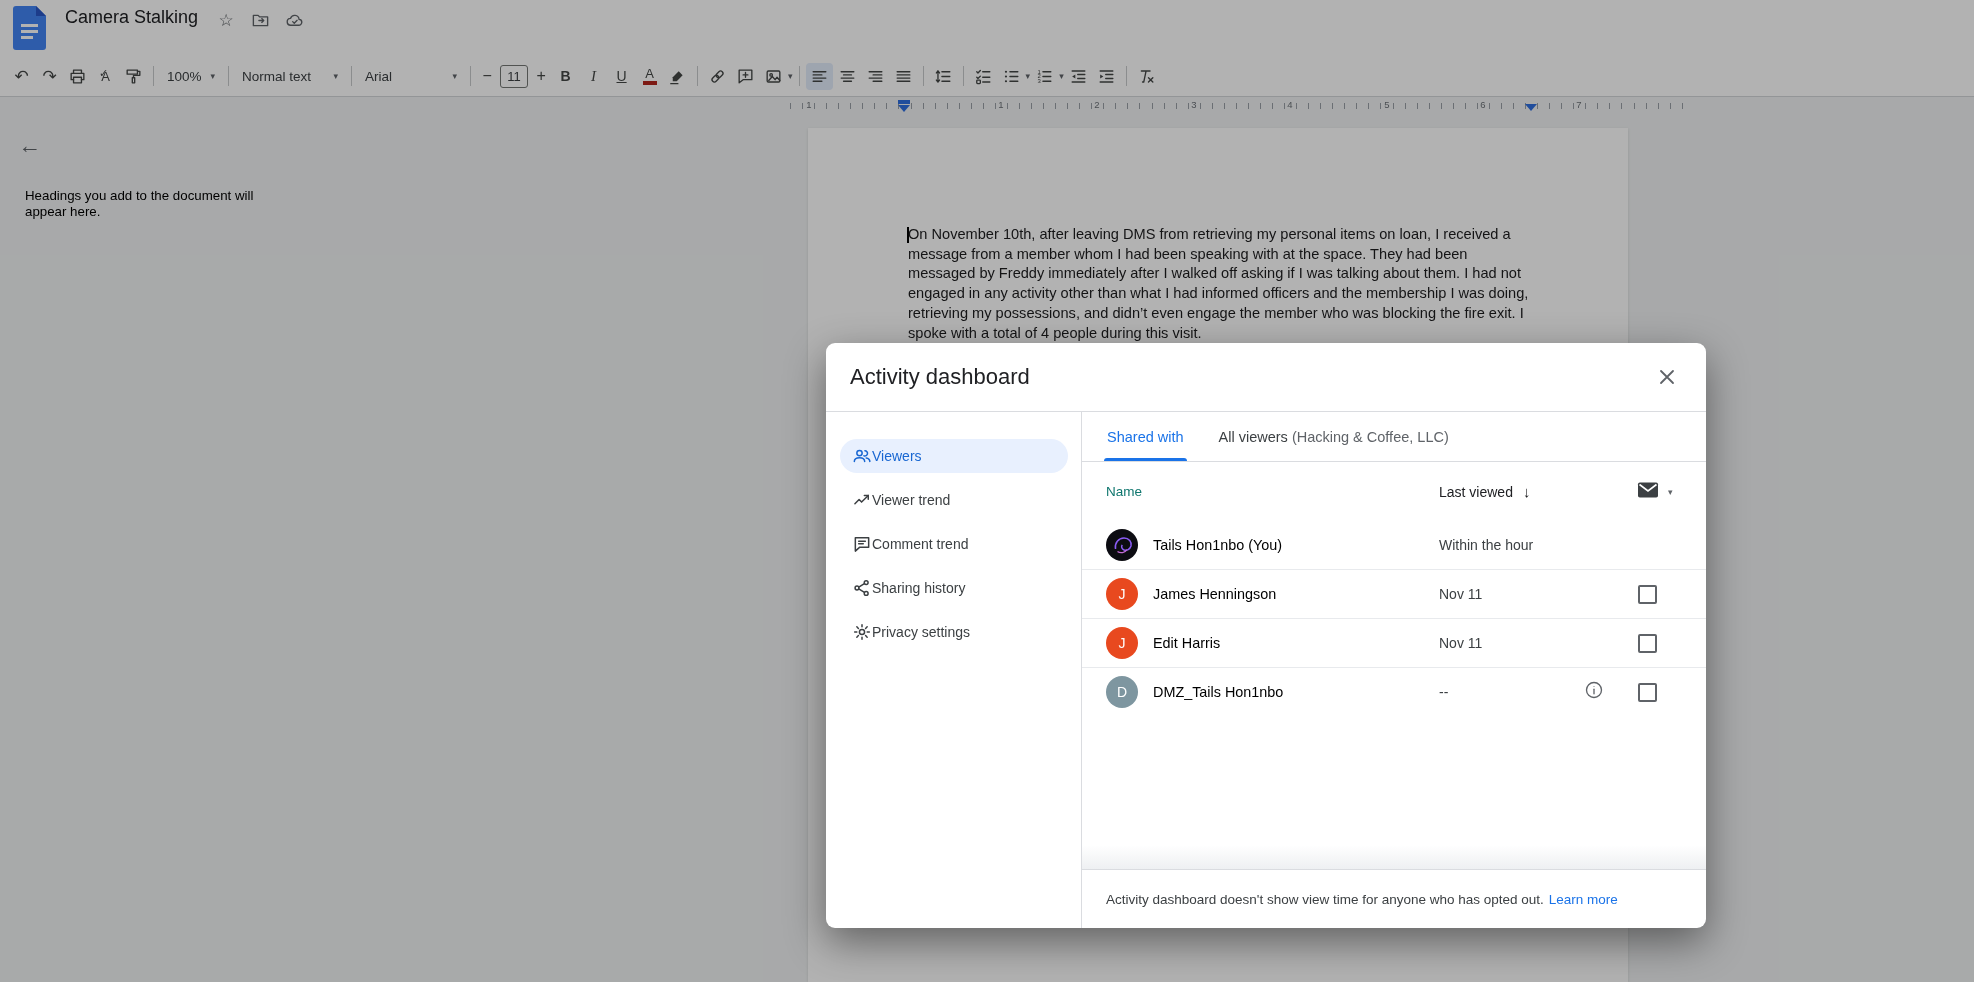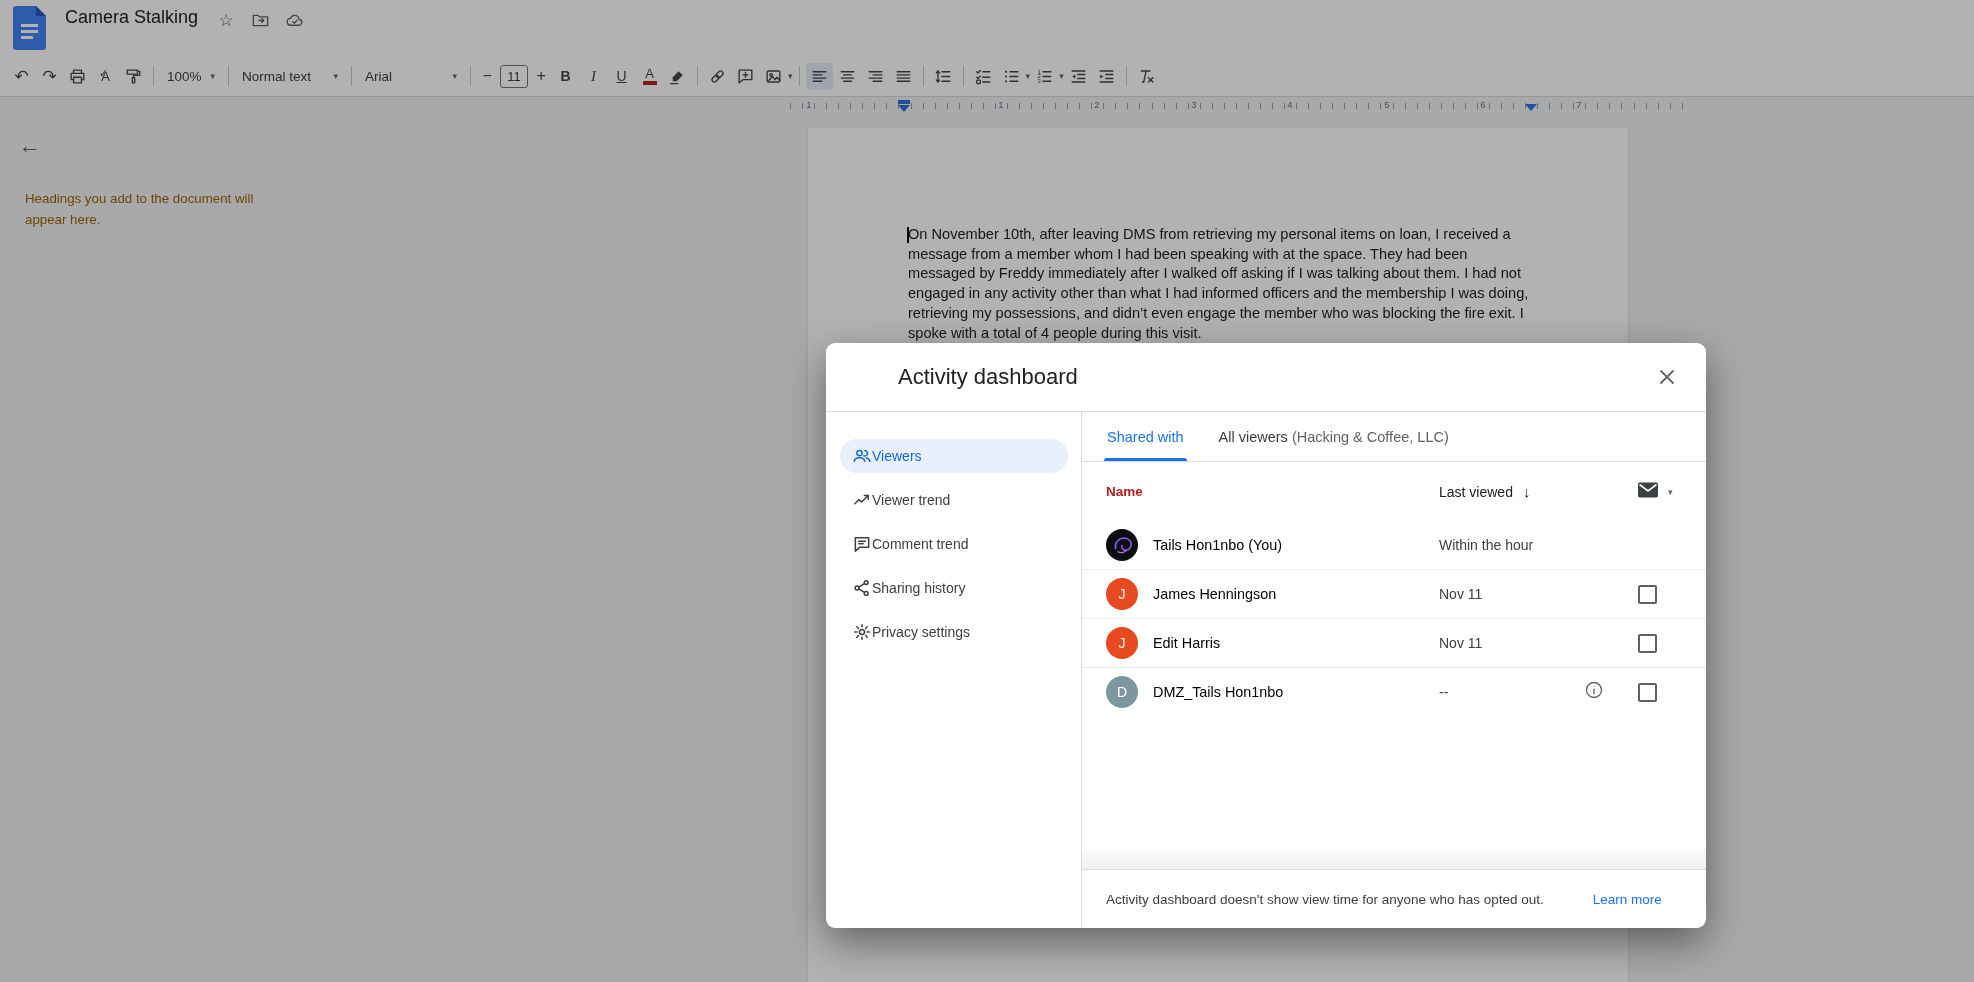--- a/index.html
+++ b/index.html
@@ -39,65 +39,65 @@
   
   .ruler{position:absolute;left:0;top:98px;width:100%;height:15px;background:#f1f3f4;}
   .ruler-ticks{position:absolute;left:790px;top:5px;width:893px;height:6px;background:repeating-linear-gradient(90deg,#9aa0a6 0 1px,transparent 1px 12.05px);}
   .ruler-num{position:absolute;top:1px;font-size:9.5px;color:#6b7076;transform:translateX(-50%);background:#f1f3f4;padding:0 2px;}
   .marker{position:absolute;}
   .tri{width:0;height:0;border-left:6px solid transparent;border-right:6px solid transparent;border-top:7px solid #2f6fe0;}
   .mbar{width:12px;height:4px;background:#2f6fe0;margin-bottom:1px;}
 
   
   .outline-back{position:absolute;left:18px;top:134px;font-size:23px;color:#5f6368;line-height:22px;}
-  .outline-text{position:absolute;left:25px;top:188px;width:234px;font-size:13.3px;line-height:21px;color:#a16207;}
+  .outline-text{position:absolute;left:25px;top:188px;width:234px;font-size:13.3px;line-height:16px;color:#000000;}
 
   
   .page{position:absolute;left:808px;top:128px;width:820px;height:854px;background:#fff;box-shadow:0 1px 3px rgba(0,0,0,.12);}
   .doc-text{position:absolute;left:100px;top:97px;width:628px;font-size:14.6px;line-height:19.7px;color:#1d1d1f;white-space:pre-line;}
   .doc-caret{position:absolute;left:99px;top:99px;width:1.8px;height:16px;background:#000;}
 
   
   .overlay{position:absolute;inset:0;background:rgba(0,0,0,.30);z-index:10;}
 
   
   .modal{position:absolute;left:826px;top:343px;width:880px;height:585px;background:#fff;border-radius:9px;box-shadow:0 14px 40px rgba(0,0,0,.45);z-index:20;display:flex;flex-direction:column;overflow:hidden;}
   .modal-header{flex:0 0 69px;display:flex;align-items:center;padding:0 26px 0 24px;border-bottom:1px solid #dadce0;box-sizing:border-box;}
-  .modal-title{font-size:22px;color:#202124;margin-left:48px;}
+  .modal-title{font-size:22px;color:#202124;}
   .modal-close{margin-left:auto;width:26px;height:26px;display:flex;align-items:center;justify-content:center;color:#5f6368;}
   .modal-body{flex:1;display:flex;min-height:0;}
   .dlg-nav{flex:0 0 256px;border-right:1px solid #dadce0;padding-top:27px;box-sizing:border-box;}
   .nav-item{height:34px;margin:0 13px 10px 14px;border-radius:17px;display:flex;align-items:center;padding-left:12px;font-size:14px;color:#3c4043;}
   .nav-item svg{width:20px;height:20px;stroke:currentColor;fill:none;stroke-width:1.8;stroke-linecap:round;stroke-linejoin:round;flex:0 0 20px;}
   .nav-item.active{background:#e8f0fe;color:#1967d2;font-weight:500;}
   .dlg-content{flex:1;display:flex;flex-direction:column;min-width:0;}
   .tabs{flex:0 0 50px;border-bottom:1px solid #dadce0;display:flex;align-items:stretch;padding-left:22px;box-sizing:border-box;}
   .tab1{position:relative;display:flex;align-items:center;color:#1a73e8;font-weight:500;font-size:14.5px;padding:0 3px;}
   .tab1::after{content:"";position:absolute;left:0;right:0;bottom:0;height:3px;background:#1a73e8;border-radius:3px 3px 0 0;}
   .tab2{margin-left:32px;display:flex;align-items:center;font-size:14.5px;color:#3c4043;font-weight:500;gap:4px;}
   .tab2 .suffix{color:#5f6368;font-weight:400;}
   .thead{flex:0 0 59px;display:flex;align-items:center;}
   .col-name{flex:1;padding-left:24px;box-sizing:border-box;}
-  .thead .col-name{color:#b91c1c;font-size:13.5px;font-weight:700;}
+  .thead .col-name{color:#0f766e;font-size:13.5px;font-weight:400;}
   .col-time{flex:0 0 145px;}
   .lv-wrap{display:flex;align-items:center;gap:10px;color:#202124;font-weight:500;font-size:14px;}
   .sort-arrow{font-size:15px;color:#202124;}
   .hdr-icons{flex:0 0 122px;display:flex;align-items:center;padding-left:53px;box-sizing:border-box;gap:9px;}
   .row{flex:0 0 48px;height:48px;display:flex;align-items:center;}
   .row.bordered{border-bottom:1px solid #e8eaed;}
   .cell-name{flex:1;padding-left:24px;display:flex;align-items:center;gap:15px;box-sizing:border-box;}
   .avatar{width:32px;height:32px;border-radius:50%;flex:0 0 32px;display:flex;align-items:center;justify-content:center;color:#fff;font-size:14px;font-weight:500;}
   .person-name{font-size:14.4px;font-weight:500;color:#000000;}
   .cell-time{flex:0 0 145px;font-size:14px;color:#3c4043;}
   .cell-info{flex:0 0 54px;display:flex;align-items:center;}
   .cell-check{flex:0 0 68px;display:flex;align-items:center;}
   .checkbox{width:15px;height:15px;border:2px solid #5f6368;border-radius:2px;}
   .info-icon svg{width:20px;height:20px;stroke:#5f6368;fill:none;stroke-width:1.6;}
   .rows-spacer{flex:1;background:linear-gradient(to bottom,#fff calc(100% - 24px),#eef0f2);}
-  .dlg-footer{flex:0 0 59px;border-top:1px solid #dadce0;display:flex;align-items:center;padding-left:24px;font-size:13.5px;color:#3c4043;box-sizing:border-box;gap:44px;}
+  .dlg-footer{flex:0 0 59px;border-top:1px solid #dadce0;display:flex;align-items:center;padding-left:24px;font-size:13.5px;color:#3c4043;box-sizing:border-box;}
   .learn-more{color:#1a73e8;margin-left:5px;}
 </style>
 </head>
 <body>
 
 <div class="screen">
 
   <div class="topbar">
     <svg class="docs-icon" viewBox="0 0 33 44">
       <path d="M3 0h20l10 10v31a3 3 0 0 1-3 3H3a3 3 0 0 1-3-3V3a3 3 0 0 1 3-3z" fill="#4285f4"></path>

